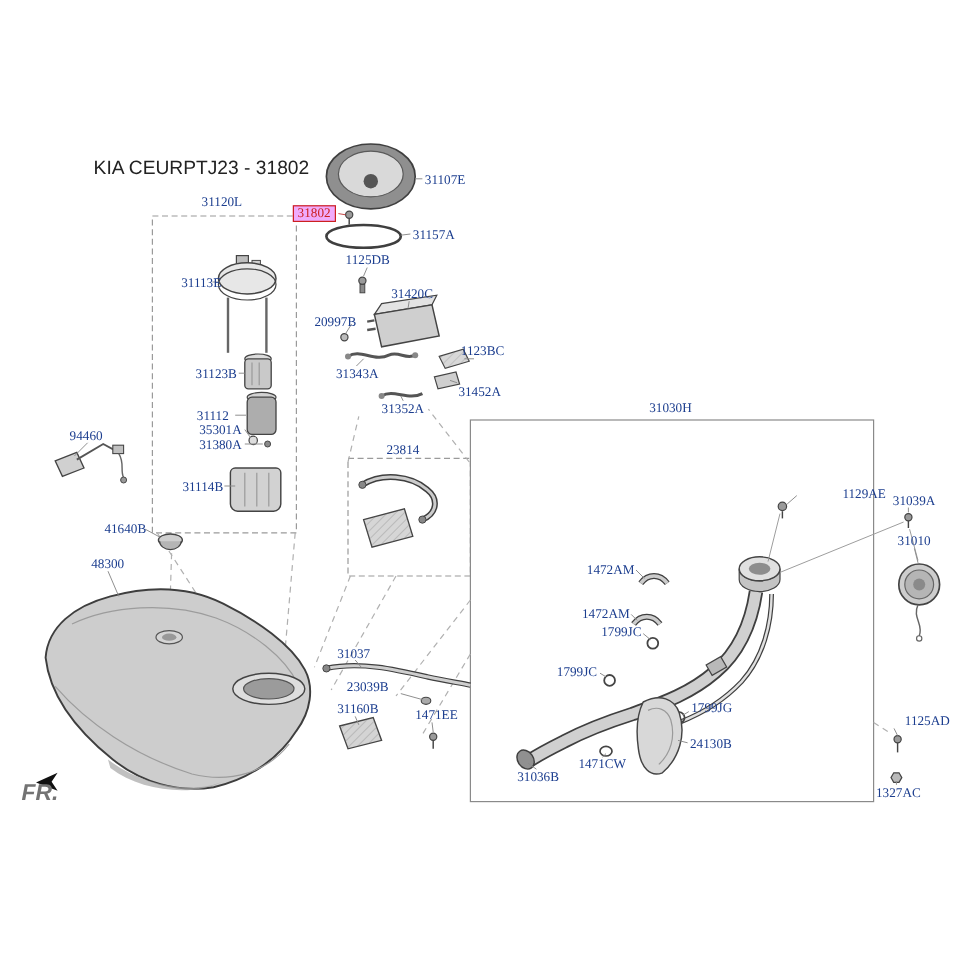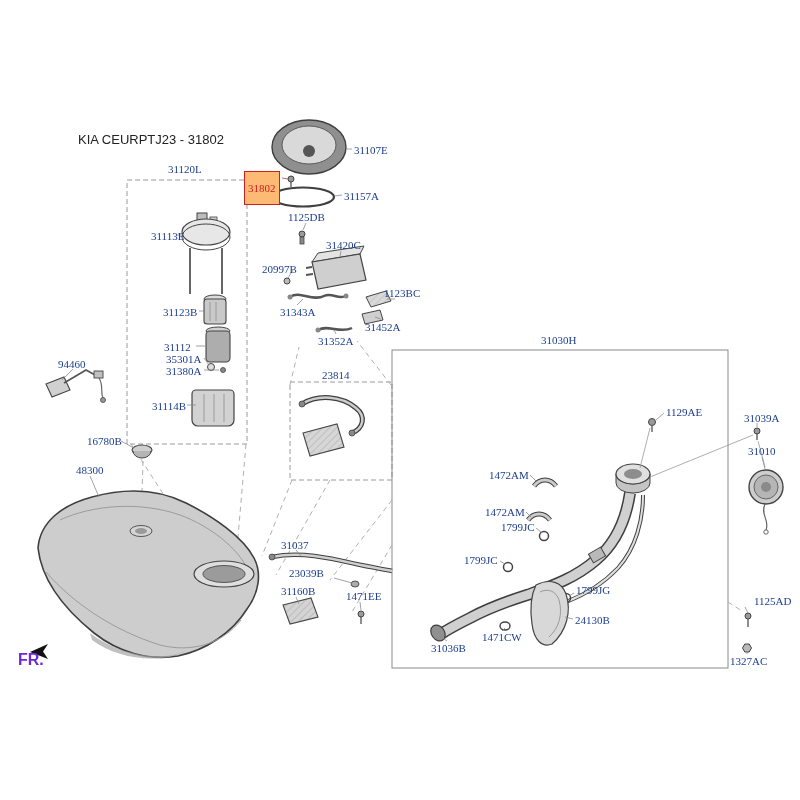--- a/index.html
+++ b/index.html
@@ -2,23 +2,23 @@
 <html style="--label-color: #1c3e8f; --highlight-color: #cc2020;"><head>
 <meta charset="utf-8">
 <style>
   html,body{margin:0;padding:0;background:#ffffff;}
   .stage{position:relative;width:800px;height:800px;background:#ffffff;overflow:hidden;
          font-family:"Liberation Sans", sans-serif;}
   .art{position:absolute;left:0;top:0;}
   .lbl{position:absolute;font-size:11px;line-height:12px;color:var(--label-color,#1c3e8f);
        white-space:nowrap;cursor:pointer;font-family:Liberation Serif, serif;}
   .lbl.red{color:var(--highlight-color,#cc2020);border:1px solid var(--highlight-color,#cc2020);
-           padding:10px 3px;background:#fdba74;}
-  .title{position:absolute;font-size:13px;color:#222;white-space:nowrap;}
-  .fr{position:absolute;font-size:16px;font-weight:bold;color:#6d28d9;}
+           padding:0 3px;background:#f0abfc;}
+  .title{position:absolute;font-size:16px;color:#222;white-space:nowrap;}
+  .fr{position:absolute;font-size:19px;font-weight:bold;color:#737373;font-style:italic;}
 </style>
 </head>
 <body>
 
 <div class="stage">
 
   <svg class="art" width="800" height="800" viewBox="0 0 800 800">
     <defs>
       <pattern id="hatch" width="5" height="5" patternUnits="userSpaceOnUse" patternTransform="rotate(45)">
         <line x1="0" y1="0" x2="0" y2="5" stroke="#777" stroke-width="1"></line>
@@ -275,32 +275,32 @@
   <div class="lbl" style="left:168px;top:163px">31120L</div>
   <div class="lbl" style="left:354px;top:144px">31107E</div>
   <div class="lbl red" style="left:244px;top:171px">31802</div>
   <div class="lbl" style="left:344px;top:190px">31157A</div>
   <div class="lbl" style="left:288px;top:211px">1125DB</div>
   <div class="lbl" style="left:326px;top:239px">31420C</div>
   <div class="lbl" style="left:151px;top:230px">31113E</div>
   <div class="lbl" style="left:262px;top:263px">20997B</div>
   <div class="lbl" style="left:280px;top:306px">31343A</div>
   <div class="lbl" style="left:384px;top:287px">1123BC</div>
-  <div class="lbl" style="left:365px;top:321px">31452A</div>
+  <div class="lbl" style="left:382px;top:321px">31452A</div>
   <div class="lbl" style="left:163px;top:306px">31123B</div>
   <div class="lbl" style="left:318px;top:335px">31352A</div>
   <div class="lbl" style="left:164px;top:341px">31112</div>
   <div class="lbl" style="left:166px;top:353px">35301A</div>
   <div class="lbl" style="left:166px;top:365px">31380A</div>
   <div class="lbl" style="left:58px;top:358px">94460</div>
   <div class="lbl" style="left:322px;top:369px">23814</div>
   <div class="lbl" style="left:152px;top:400px">31114B</div>
   <div class="lbl" style="left:541px;top:334px">31030H</div>
-  <div class="lbl" style="left:87px;top:435px">16780B</div>
-  <div class="lbl" style="left:666px;top:406px">1129AE</div>
+  <div class="lbl" style="left:87px;top:435px">41640B</div>
+  <div class="lbl" style="left:702px;top:406px">1129AE</div>
   <div class="lbl" style="left:744px;top:412px">31039A</div>
   <div class="lbl" style="left:748px;top:445px">31010</div>
   <div class="lbl" style="left:76px;top:464px">48300</div>
   <div class="lbl" style="left:489px;top:469px">1472AM</div>
   <div class="lbl" style="left:485px;top:506px">1472AM</div>
   <div class="lbl" style="left:501px;top:521px">1799JC</div>
   <div class="lbl" style="left:464px;top:554px">1799JC</div>
   <div class="lbl" style="left:281px;top:539px">31037</div>
   <div class="lbl" style="left:289px;top:567px">23039B</div>
   <div class="lbl" style="left:576px;top:584px">1799JG</div>

